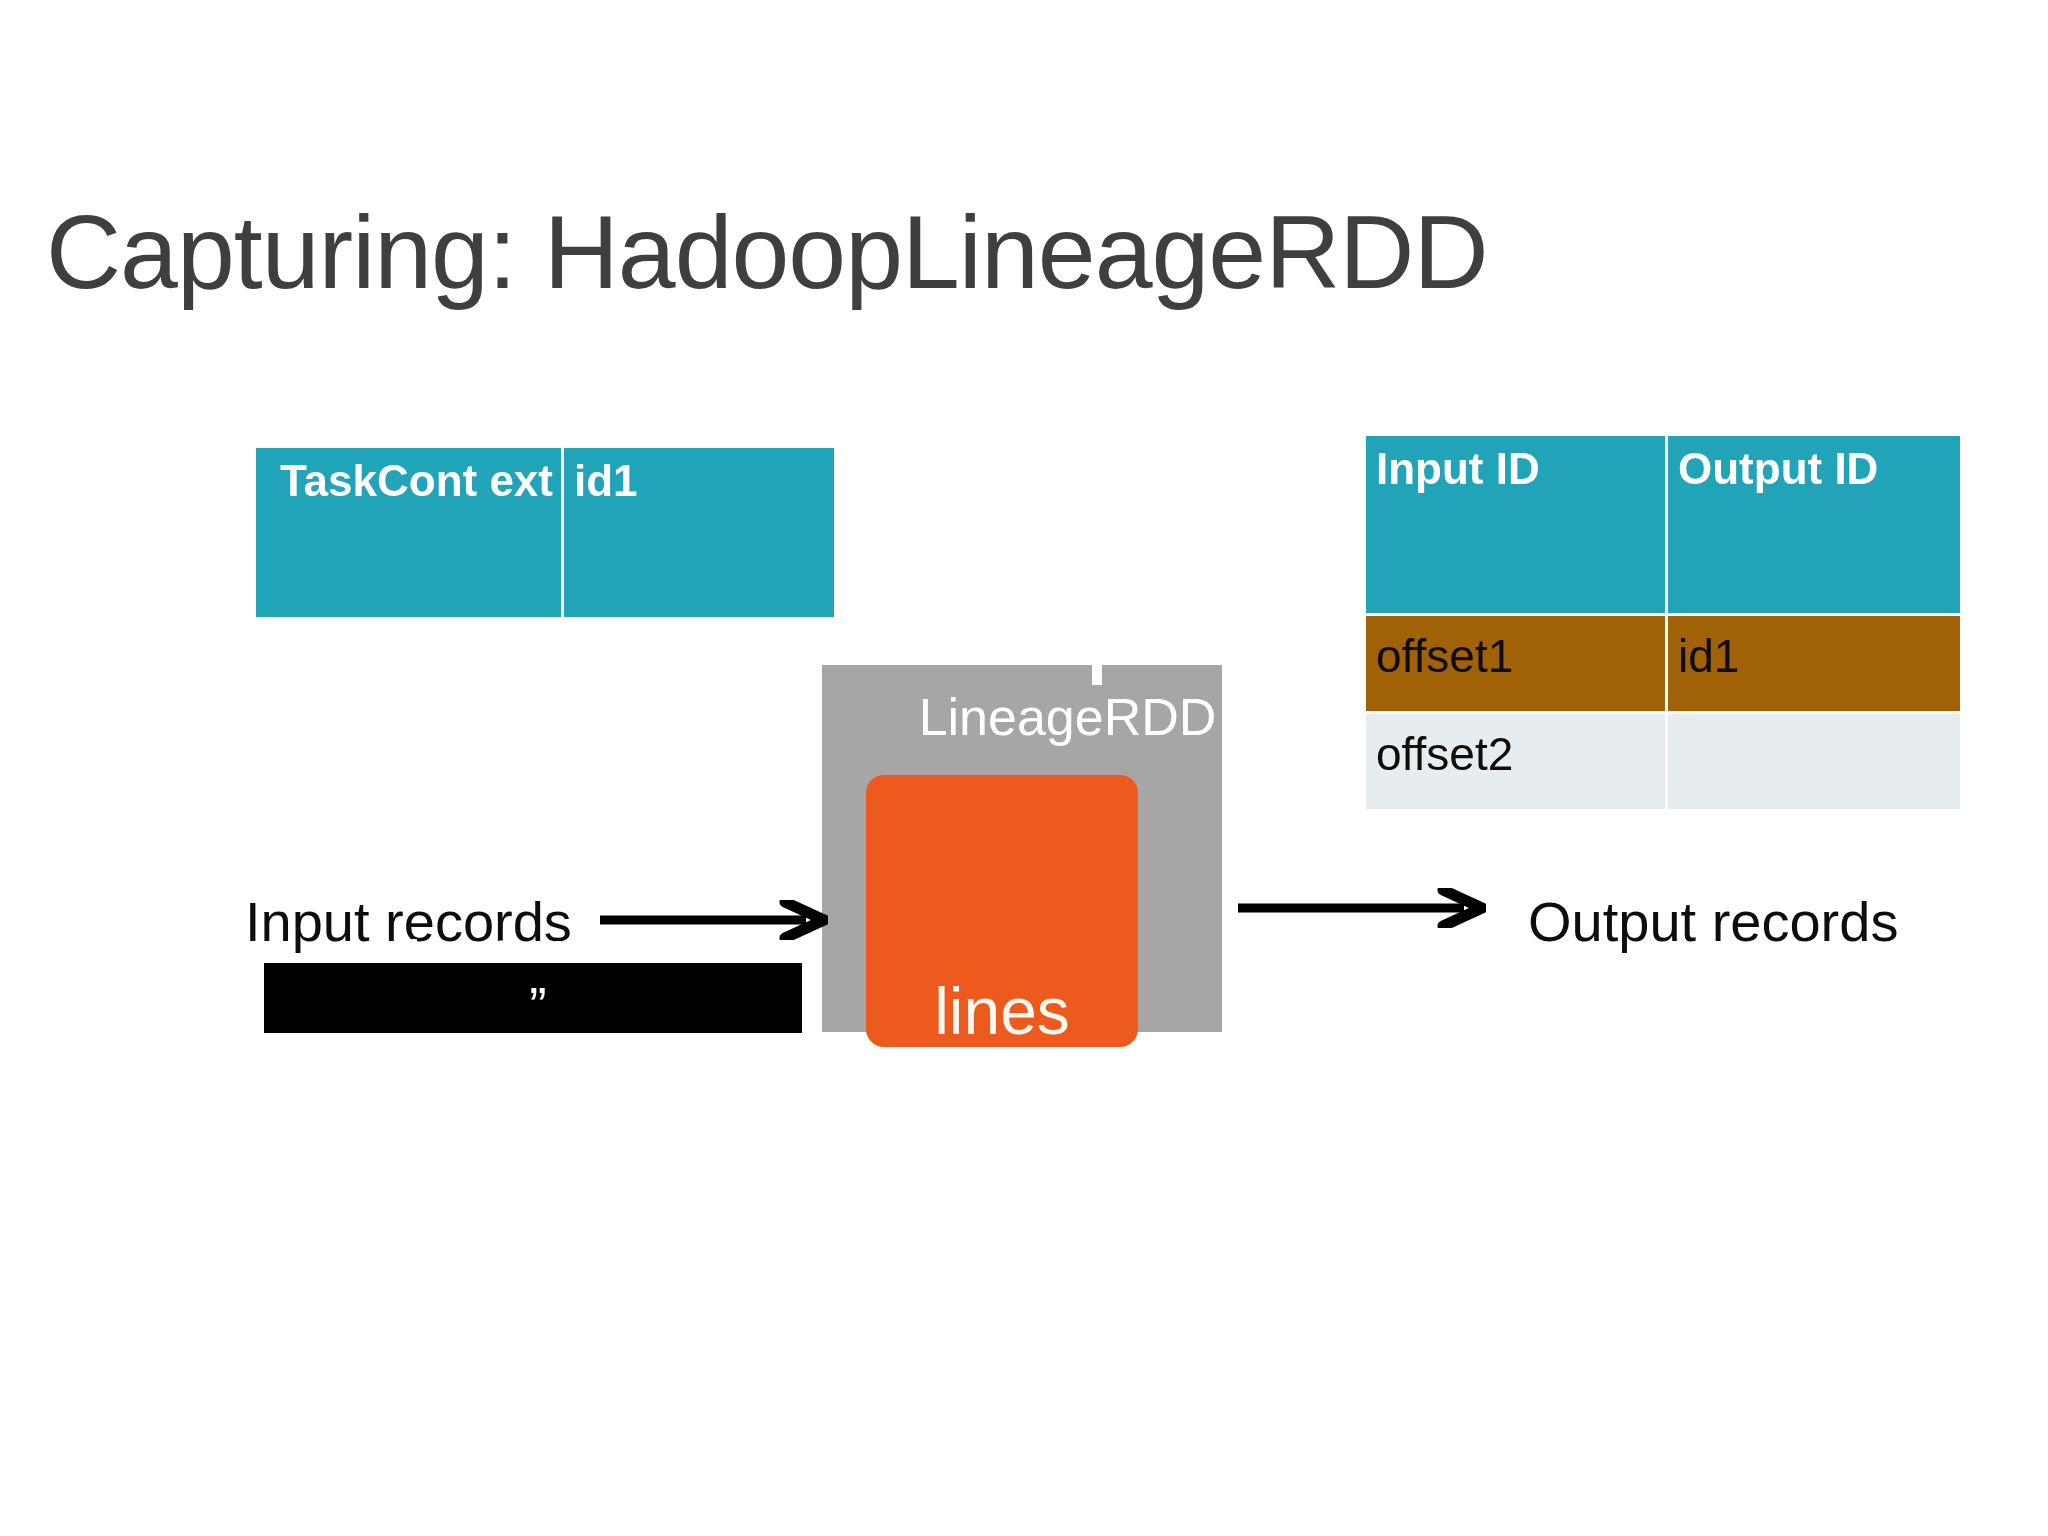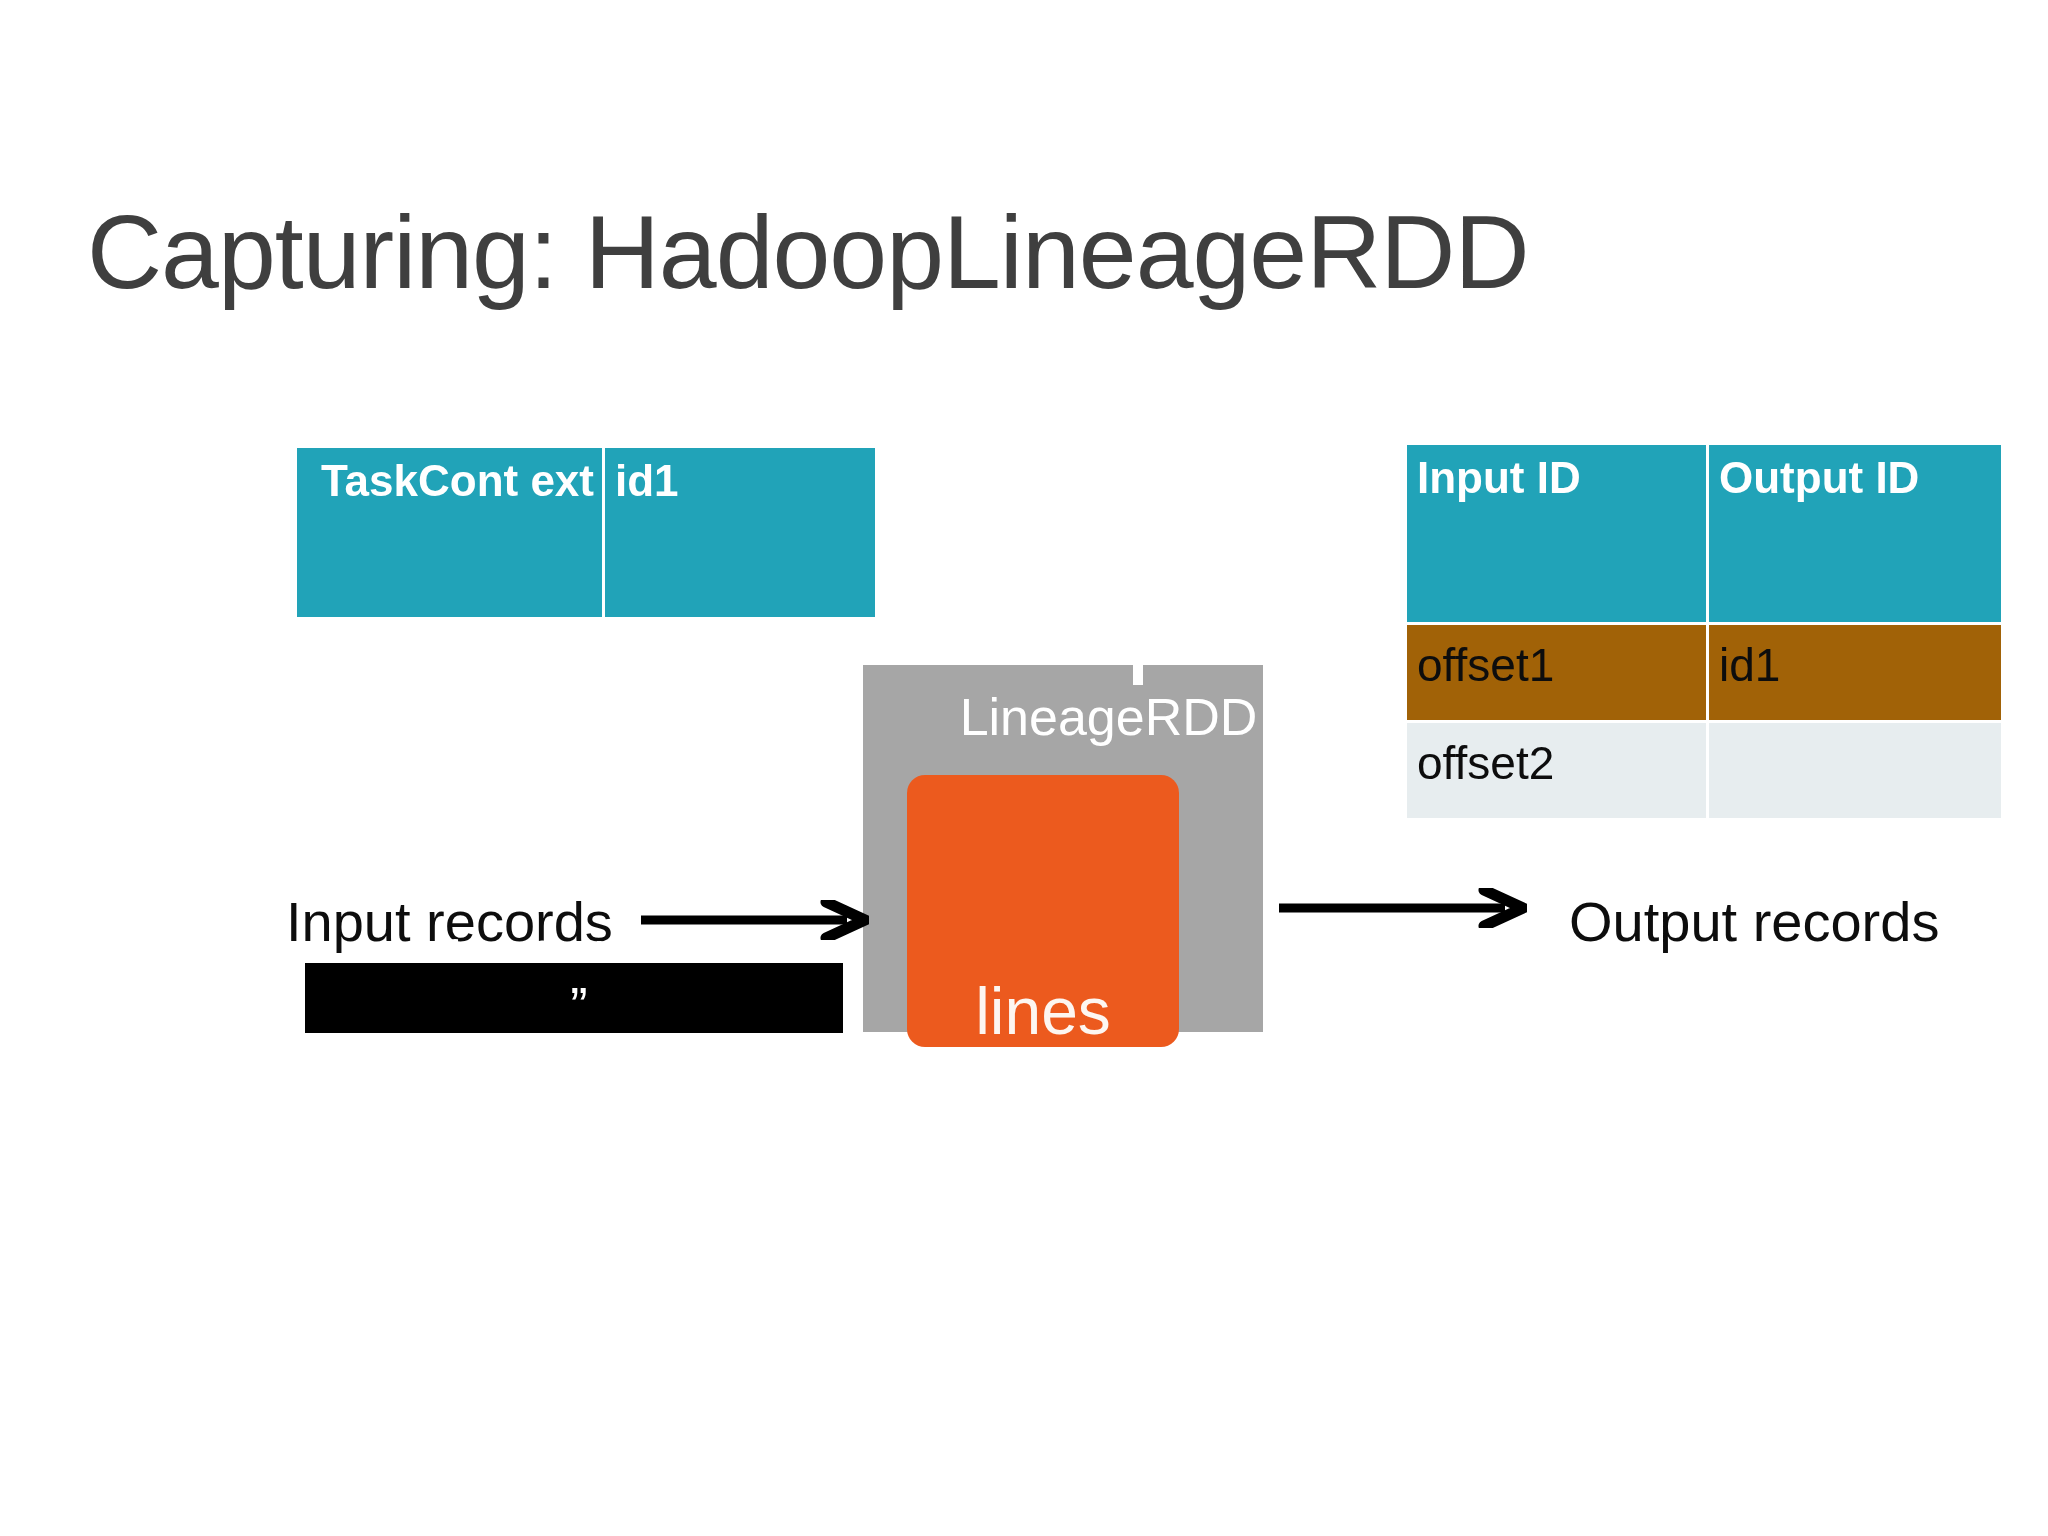--- a/index.html
+++ b/index.html
@@ -13,21 +13,20 @@
     position: relative;
     overflow: hidden;
     font-family: "Liberation Sans", sans-serif;
     -webkit-font-smoothing: antialiased;
   }
 
   .slide {
     position: absolute;
     inset: 0;
     background: #ffffff;
-    margin-left: 41px;
   }
 
   
   .slide-title {
     position: absolute;
     left: 46px;
     top: 196px;
     width: 1900px;
     font-family: "Liberation Sans", sans-serif;
     font-size: 104px;
@@ -69,21 +68,21 @@
     width: 578px;
     height: 172px;
   }
   #task-context-table td { height: 172px; }
   #task-context-table .c1 { width: 308px; text-align: right; }
   #task-context-table .c2 { width: 270px; }
 
   
   #lineage-table {
     left: 1366px;
-    top: 445px;
+    top: 436px;
     width: 594px;
     height: 376px;
   }
   #lineage-table .c1 { width: 302px; }
   #lineage-table .c2 { width: 292px; }
   #lineage-table .hdr td { height: 180px; }
   #lineage-table .row td {
     font-size: 46px;
     line-height: 56px;
     font-weight: 400;

